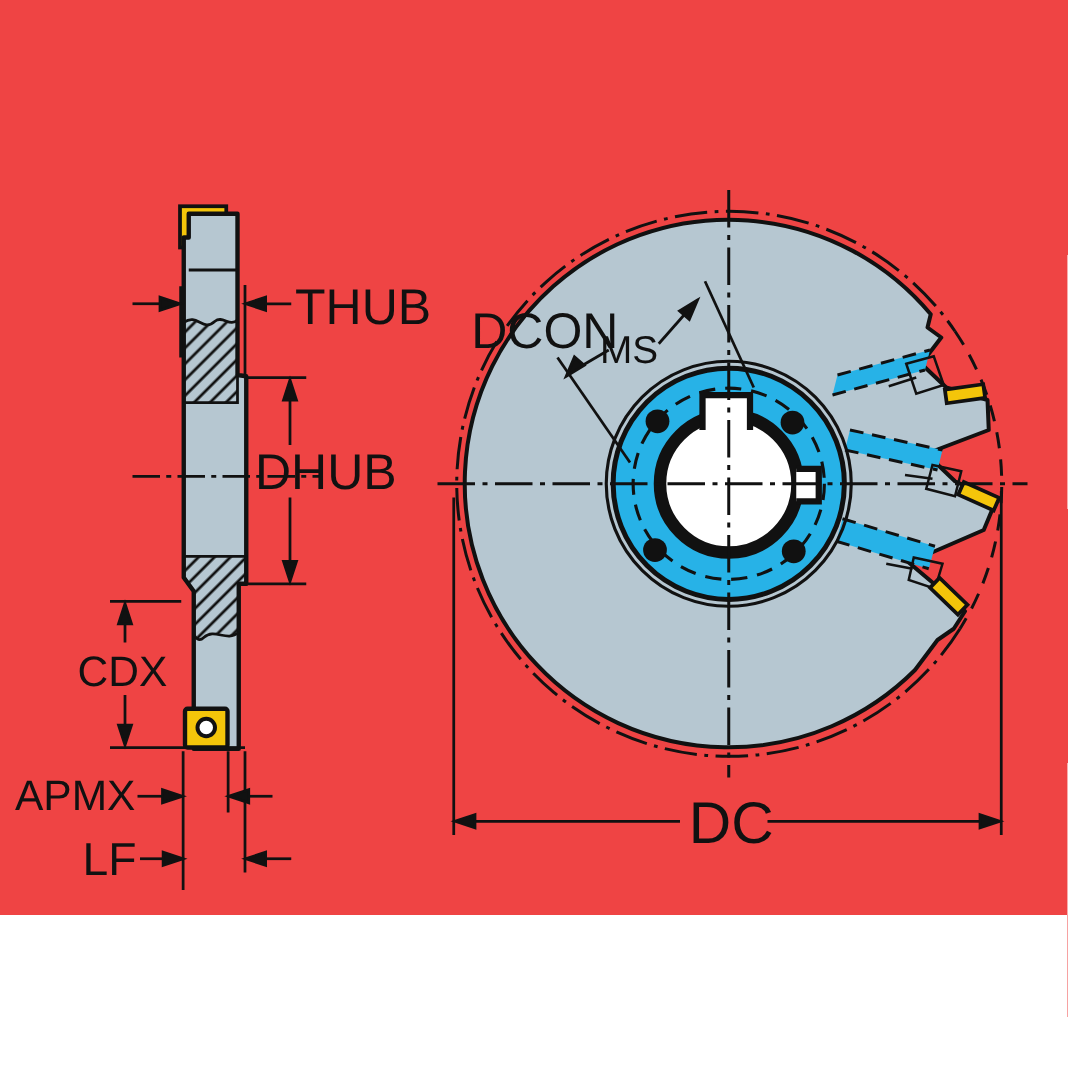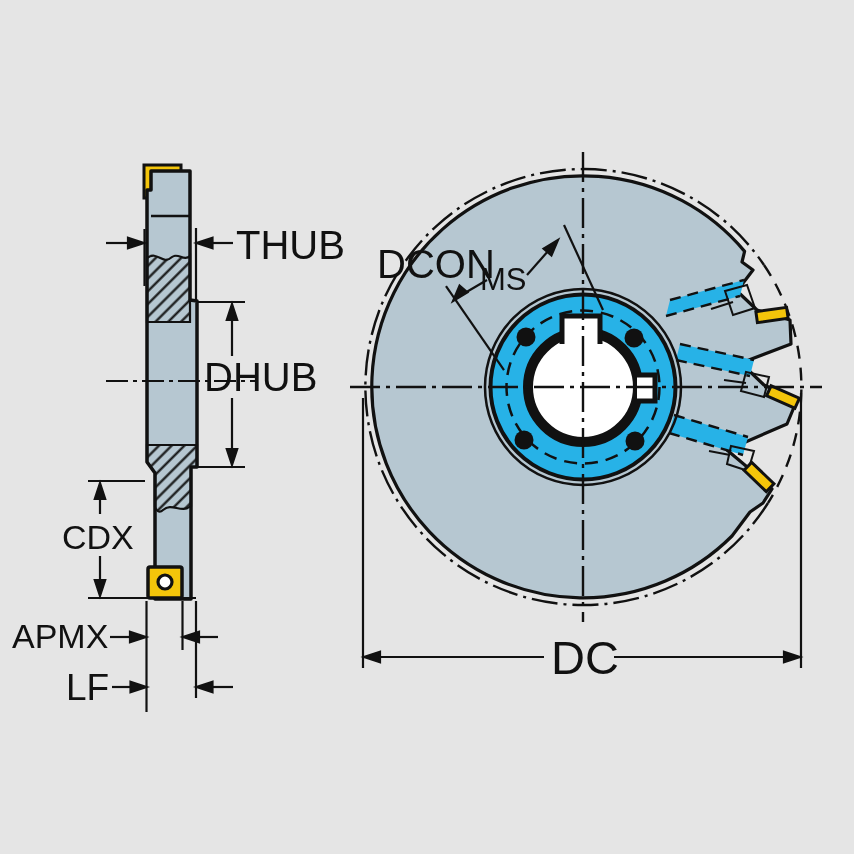--- a/index.html
+++ b/index.html
@@ -1,16 +1,16 @@
 <!DOCTYPE html>
 <html><head>
 <meta charset="utf-8">
 <style>
   html,body{margin:0;padding:0;background:#fff;}
-  .canvas{position:relative;width:854px;height:854px;background:#e5e5e5;overflow:hidden;
+  .canvas{position:relative;width:854px;height:732px;background:#ef4444;overflow:hidden;
           font-family:"Liberation Sans", sans-serif;}
   svg text{font-family:"Liberation Sans", sans-serif;fill:#111;}
 </style>
 </head>
 <body>
 
 <div class="canvas">
 <svg width="854" height="854" viewBox="0 0 854 854">
   <defs>
     <pattern id="hatch" width="9" height="9" patternUnits="userSpaceOnUse" patternTransform="rotate(-45)">

